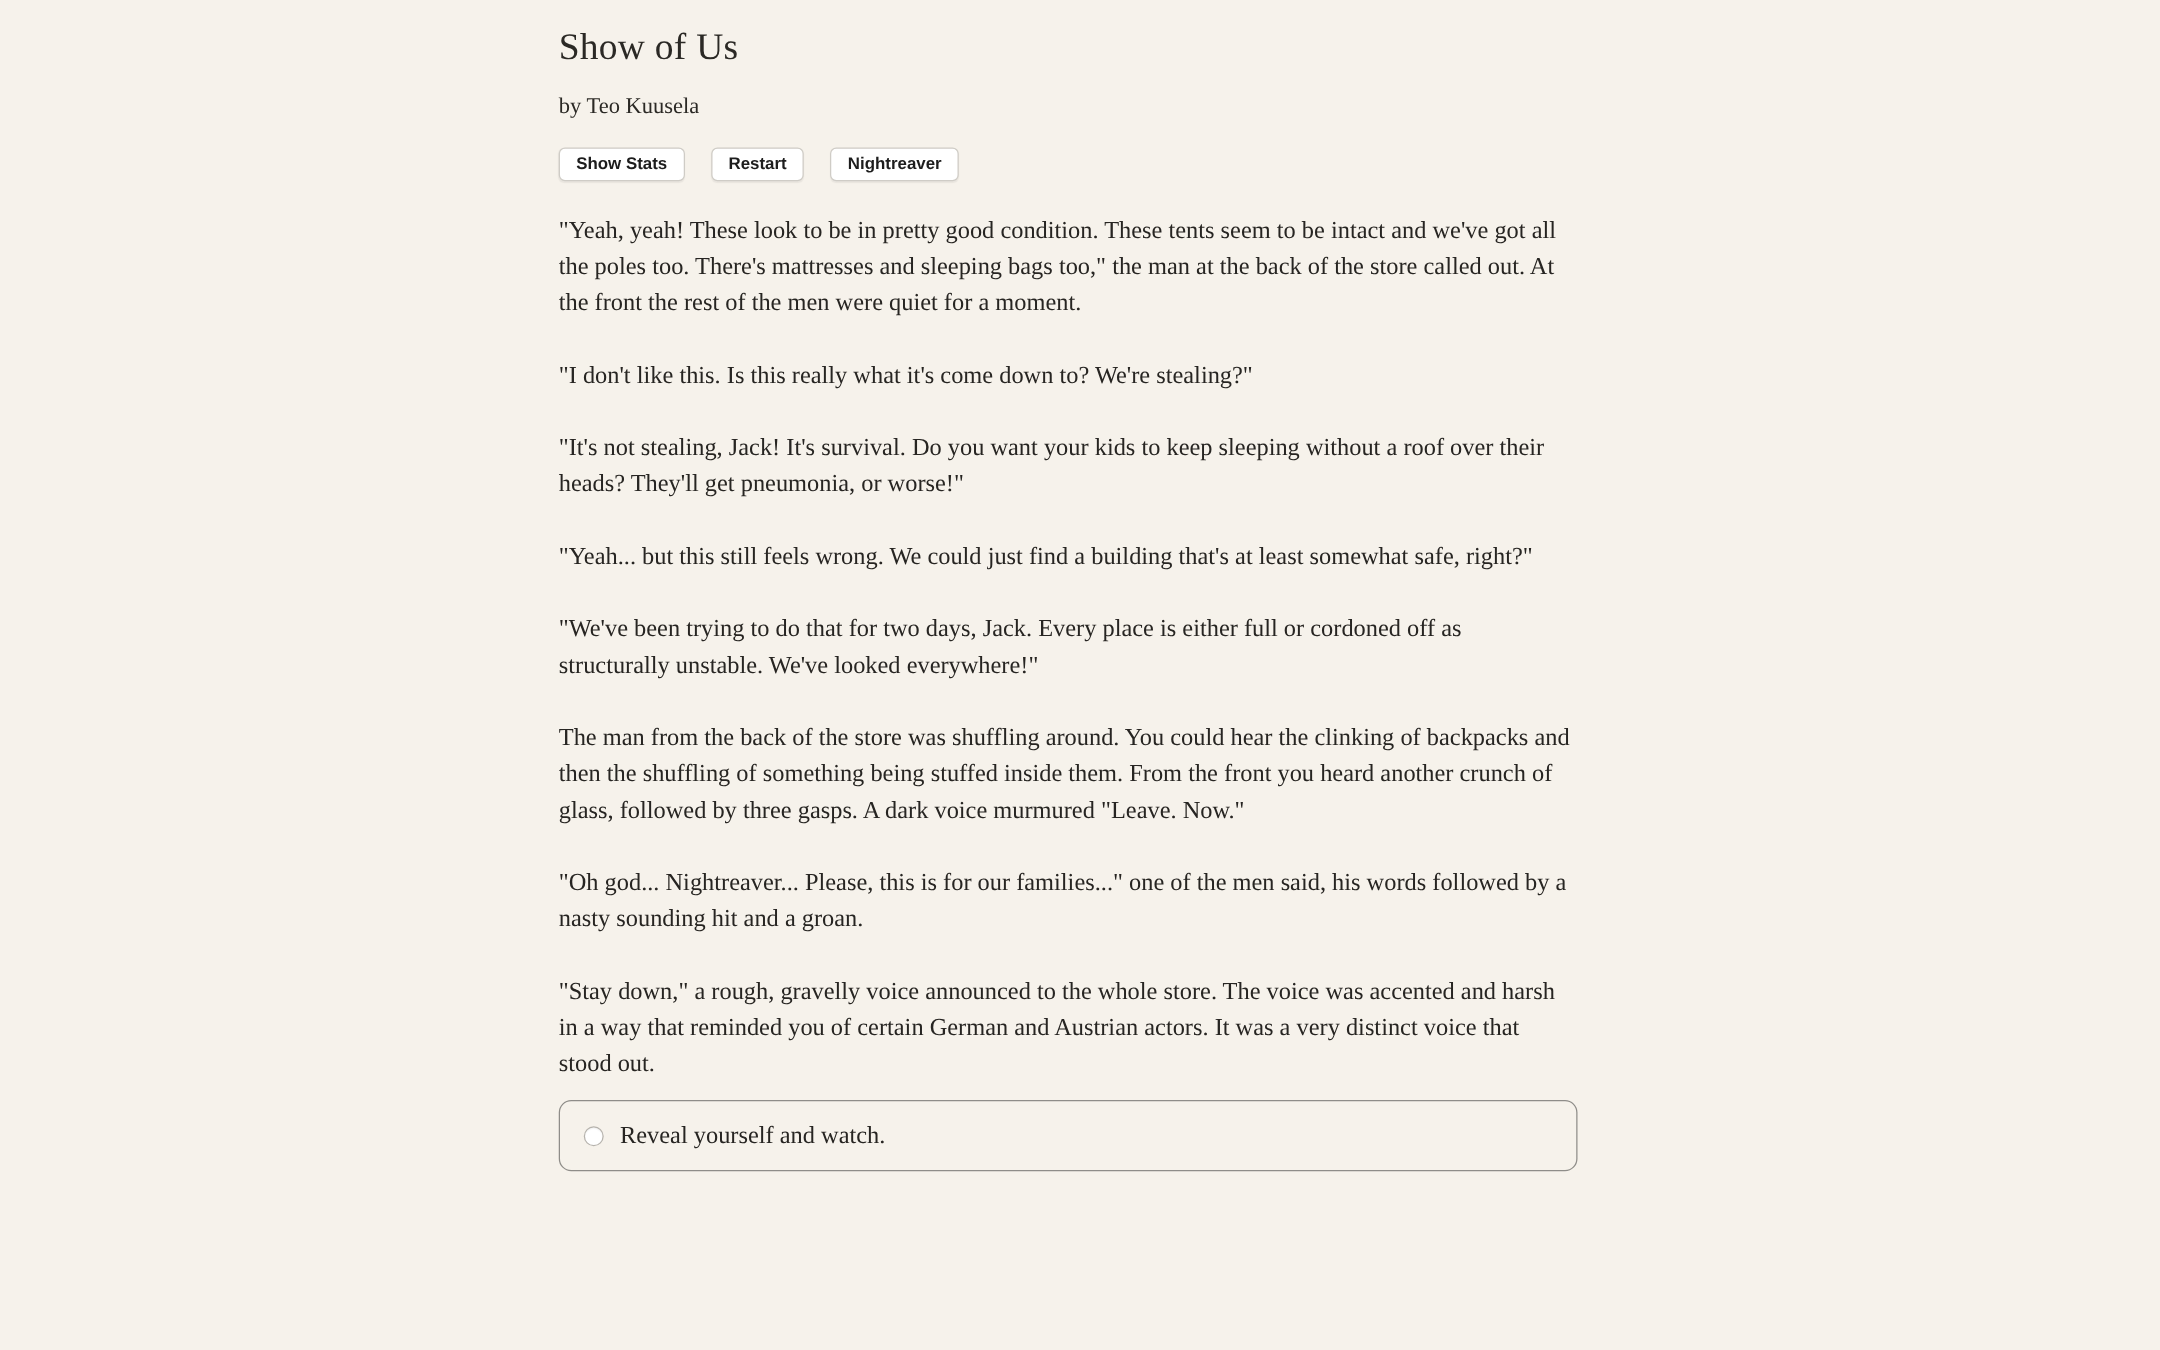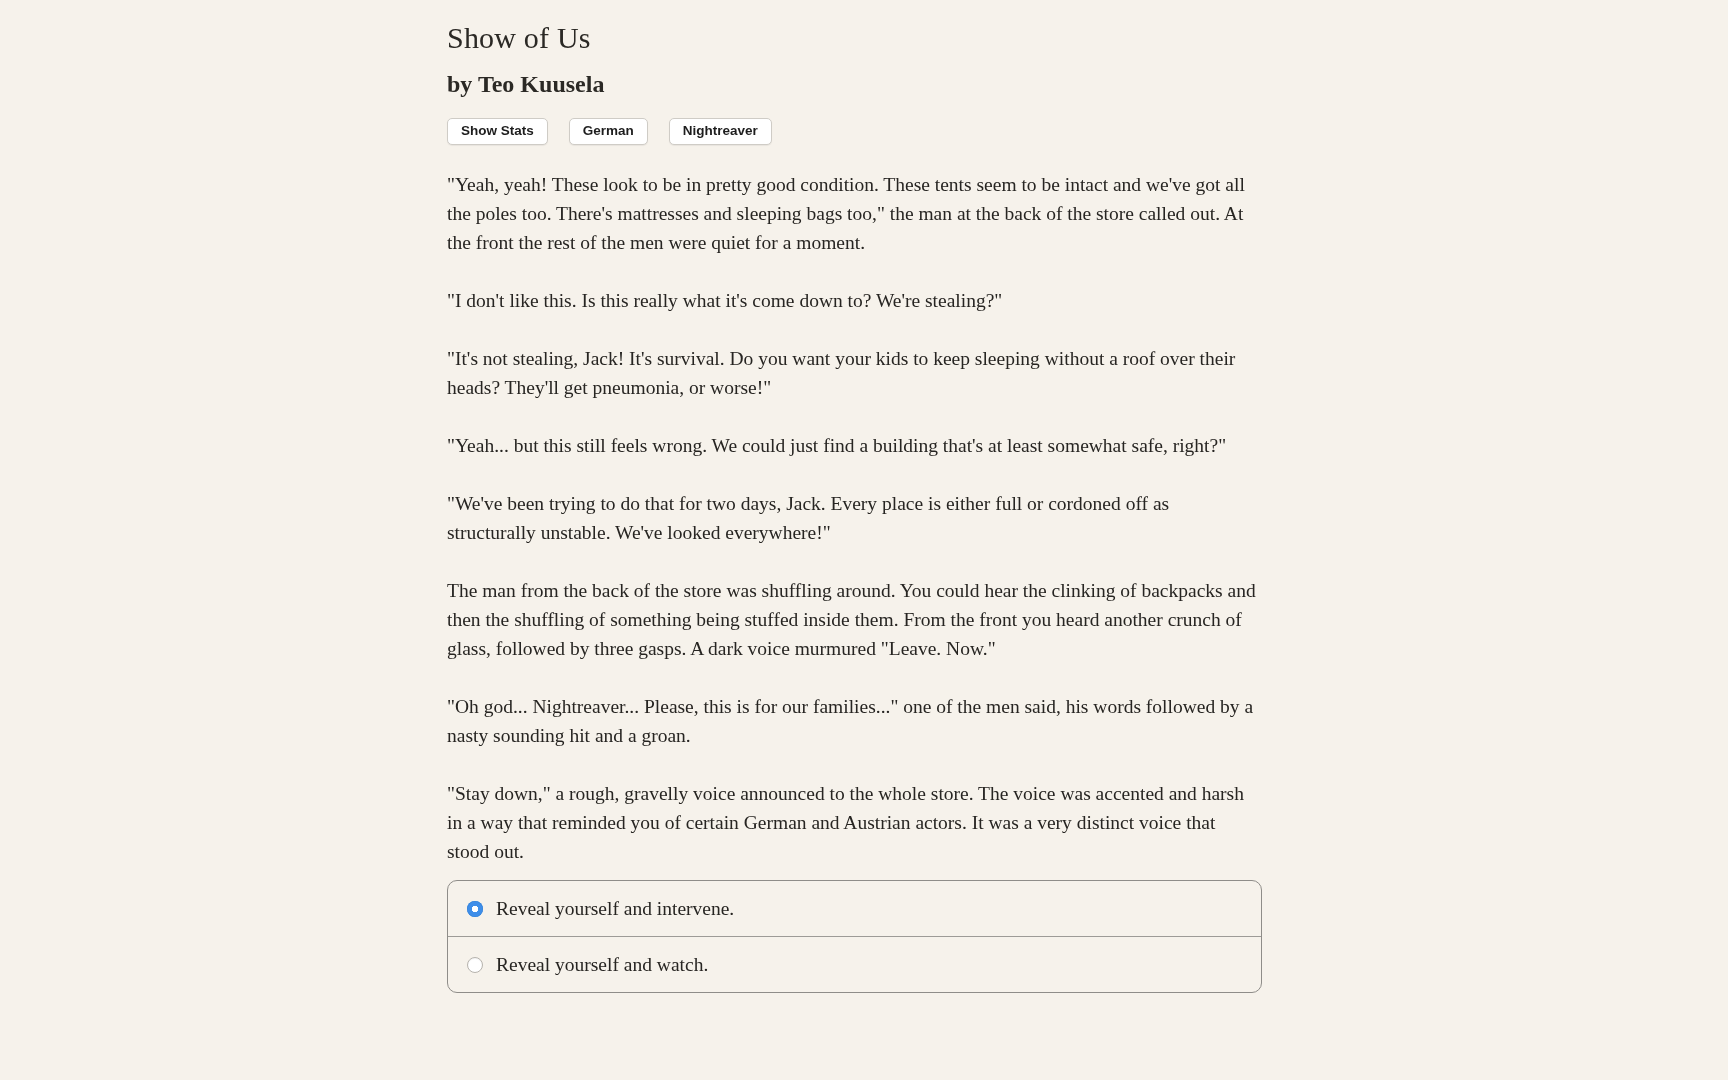--- a/index.html
+++ b/index.html
@@ -20,22 +20,22 @@
   .game-title {
     margin: 21px 0 0 0;
     font-size: 30px;
     font-weight: 400;
     line-height: 34px;
     letter-spacing: 0.2px;
     color: #2b2925;
   }
   .game-author {
     margin: 17px 0 0 0;
-    font-size: 24px;
-    font-weight: 700;
+    font-size: 18px;
+    font-weight: 400;
     line-height: 25px;
     color: #2b2925;
   }
   .toolbar {
     margin-top: 21px;
     display: flex;
     gap: 21px;
     align-items: center;
   }
   .btn {
@@ -109,39 +109,35 @@
 <body>
 
 <div class="container">
 
   <h1 class="game-title">Show of Us</h1>
 
   <div class="game-author">by Teo Kuusela</div>
 
   <div class="toolbar">
     <button class="btn">Show Stats</button>
-    <button class="btn">German</button>
+    <button class="btn">Restart</button>
     <button class="btn">Nightreaver</button>
   </div>
 
   <div class="story">
     <p>"Yeah, yeah! These look to be in pretty good condition. These tents seem to be intact and we've got all the poles too. There's mattresses and sleeping bags too," the man at the back of the store called out. At the front the rest of the men were quiet for a moment.</p>
     <p>"I don't like this. Is this really what it's come down to? We're stealing?"</p>
     <p>"It's not stealing, Jack! It's survival. Do you want your kids to keep sleeping without a roof over their heads? They'll get pneumonia, or worse!"</p>
     <p>"Yeah... but this still feels wrong. We could just find a building that's at least somewhat safe, right?"</p>
     <p>"We've been trying to do that for two days, Jack. Every place is either full or cordoned off as structurally unstable. We've looked everywhere!"</p>
     <p>The man from the back of the store was shuffling around. You could hear the clinking of backpacks and then the shuffling of something being stuffed inside them. From the front you heard another crunch of glass, followed by three gasps. A dark voice murmured "Leave. Now."</p>
     <p>"Oh god... Nightreaver... Please, this is for our families..." one of the men said, his words followed by a nasty sounding hit and a groan.</p>
     <p>"Stay down," a rough, gravelly voice announced to the whole store. The voice was accented and harsh in a way that reminded you of certain German and Austrian actors. It was a very distinct voice that stood out.</p>
   </div>
 
   <div class="choices">
     <div class="option">
-      <span class="radio selected"></span>
-      <span class="option-label">Reveal yourself and intervene.</span>
-    </div>
-    <div class="option">
       <span class="radio unselected"></span>
       <span class="option-label">Reveal yourself and watch.</span>
     </div>
   </div>
 
 </div>
 
 </body></html>

